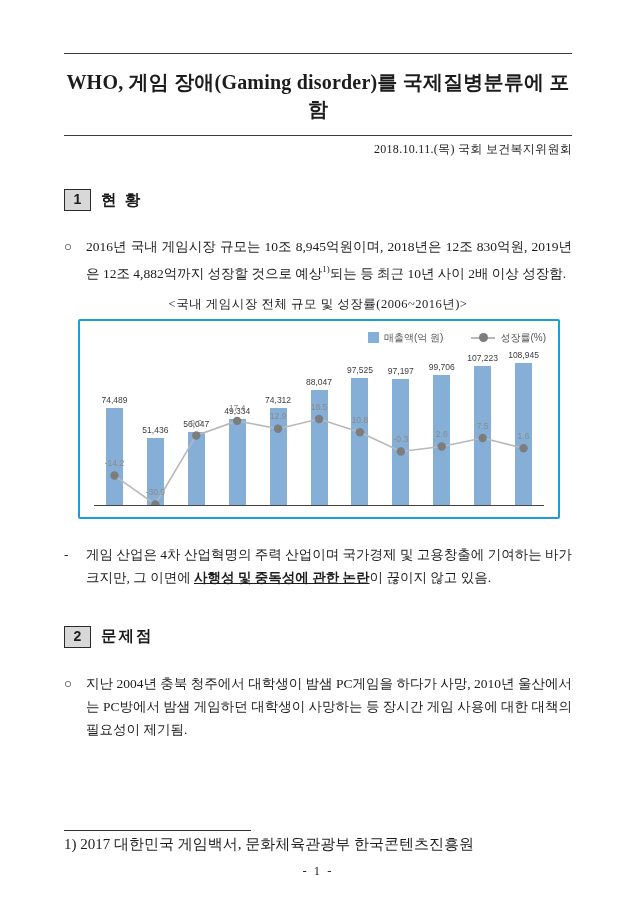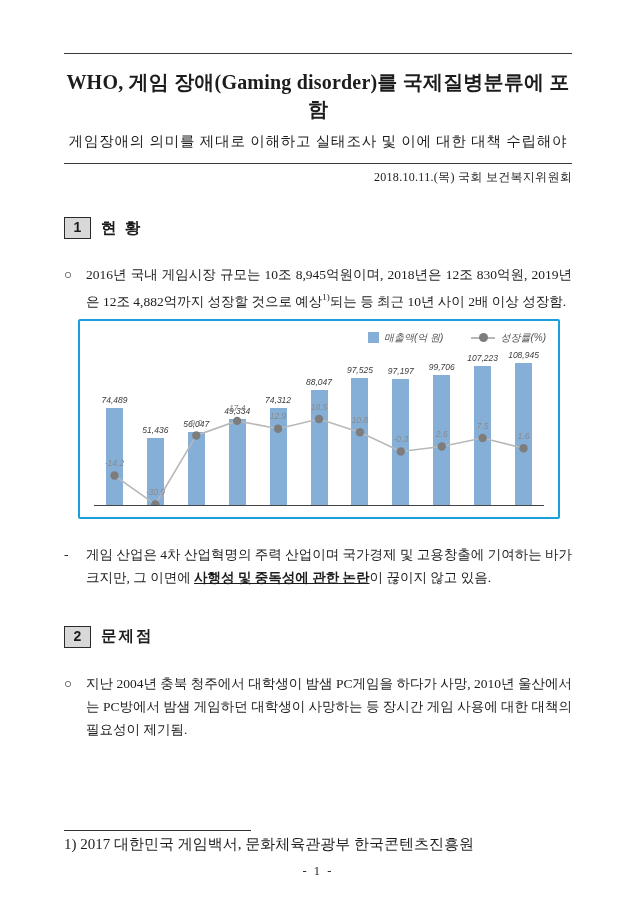--- a/index.html
+++ b/index.html
@@ -22,21 +22,21 @@
   .section-title { font-weight:bold; font-size:15.5px; letter-spacing:2px; }
 
   .para { display:flex; font-size:13.5px; line-height:23px; text-align:justify; margin-top:24px; }
   .para .marker { flex:0 0 22px; }
   .para .ptext { flex:1; }
   sup { font-size:9px; }
   .em-underline { font-weight:bold; text-decoration:underline; }
 
   .chart-caption { text-align:center; font-size:12.5px; margin-top:11px; letter-spacing:0.5px; }
   .chart-box { position:relative; margin:6px 0 0 14px; width:482px; height:200px;
-               border:2.6px solid #1b9fda; border-radius:2px; background:#fff; padding:7px 12px 0;font-style:italic; }
+               border:2.6px solid #1b9fda; border-radius:2px; background:#fff; padding:7px 12px 0; }
   .legend { display:flex; justify-content:flex-end; gap:28px; align-items:center; height:20px;
             font-family:"Liberation Sans","DejaVu Sans",sans-serif; font-size:10px; color:#555; }
   .legend-item { display:flex; align-items:center; gap:5px; }
   .legend-swatch { width:11px; height:11px; background:#85afd6; display:inline-block; }
   .legend-line { position:relative; width:24px; height:2px; background:#b8b8b8; display:inline-block; }
   .legend-dot { position:absolute; left:8px; top:-3.5px; width:9px; height:9px; border-radius:50%; background:#7d7d7d; }
 
   .plot { position:relative; height:156px; border-bottom:1.4px solid #444; margin:2px 2px 0; }
   .bar { position:absolute; bottom:0; width:17px; background:#85afd6; z-index:1; }
   .bar-label { position:absolute; width:48px; text-align:center; z-index:3;
@@ -56,34 +56,34 @@
                  font-size:12.5px; letter-spacing:2px; }
 </style>
 </head>
 <body>
 
 <div class="page">
 
   <hr class="rule">
 
   <div class="title">WHO, 게임 장애(Gaming disorder)를 국제질병분류에 포함</div>
-  <div class="subtitle">게임장애의 의미를 제대로 이해하고 실태조사 및 이에 대한 대책 수립해야</div>
   <hr class="rule2">
   <div class="date-line">2018.10.11.(목) 국회 보건복지위원회</div>
 
   <div class="section-head">
     <span class="num-box">1</span>
     <span class="section-title">현 황</span>
   </div>
 
   <div class="para">
     <span class="marker">○</span>
     <span class="ptext"><span>2016년 국내 게임시장 규모는 10조 8,945억원이며, 2018년은 12조 830억원, 2019년은 12조 4,882억까지 성장할 것으로 예상</span><sup>1)</sup><span>되는 등 최근 10년 사이 2배 이상 성장함.</span></span>
   </div>
 
+  <div class="chart-caption">&lt;국내 게임시장 전체 규모 및 성장률(2006~2016년)&gt;</div>
 
   <div class="chart-box">
     <div class="legend">
       <div class="legend-item">
         <span class="legend-swatch"></span>
         <span>매출액(억 원)</span>
       </div>
       <div class="legend-item">
         <span class="legend-line">
             <span class="legend-dot"></span>

